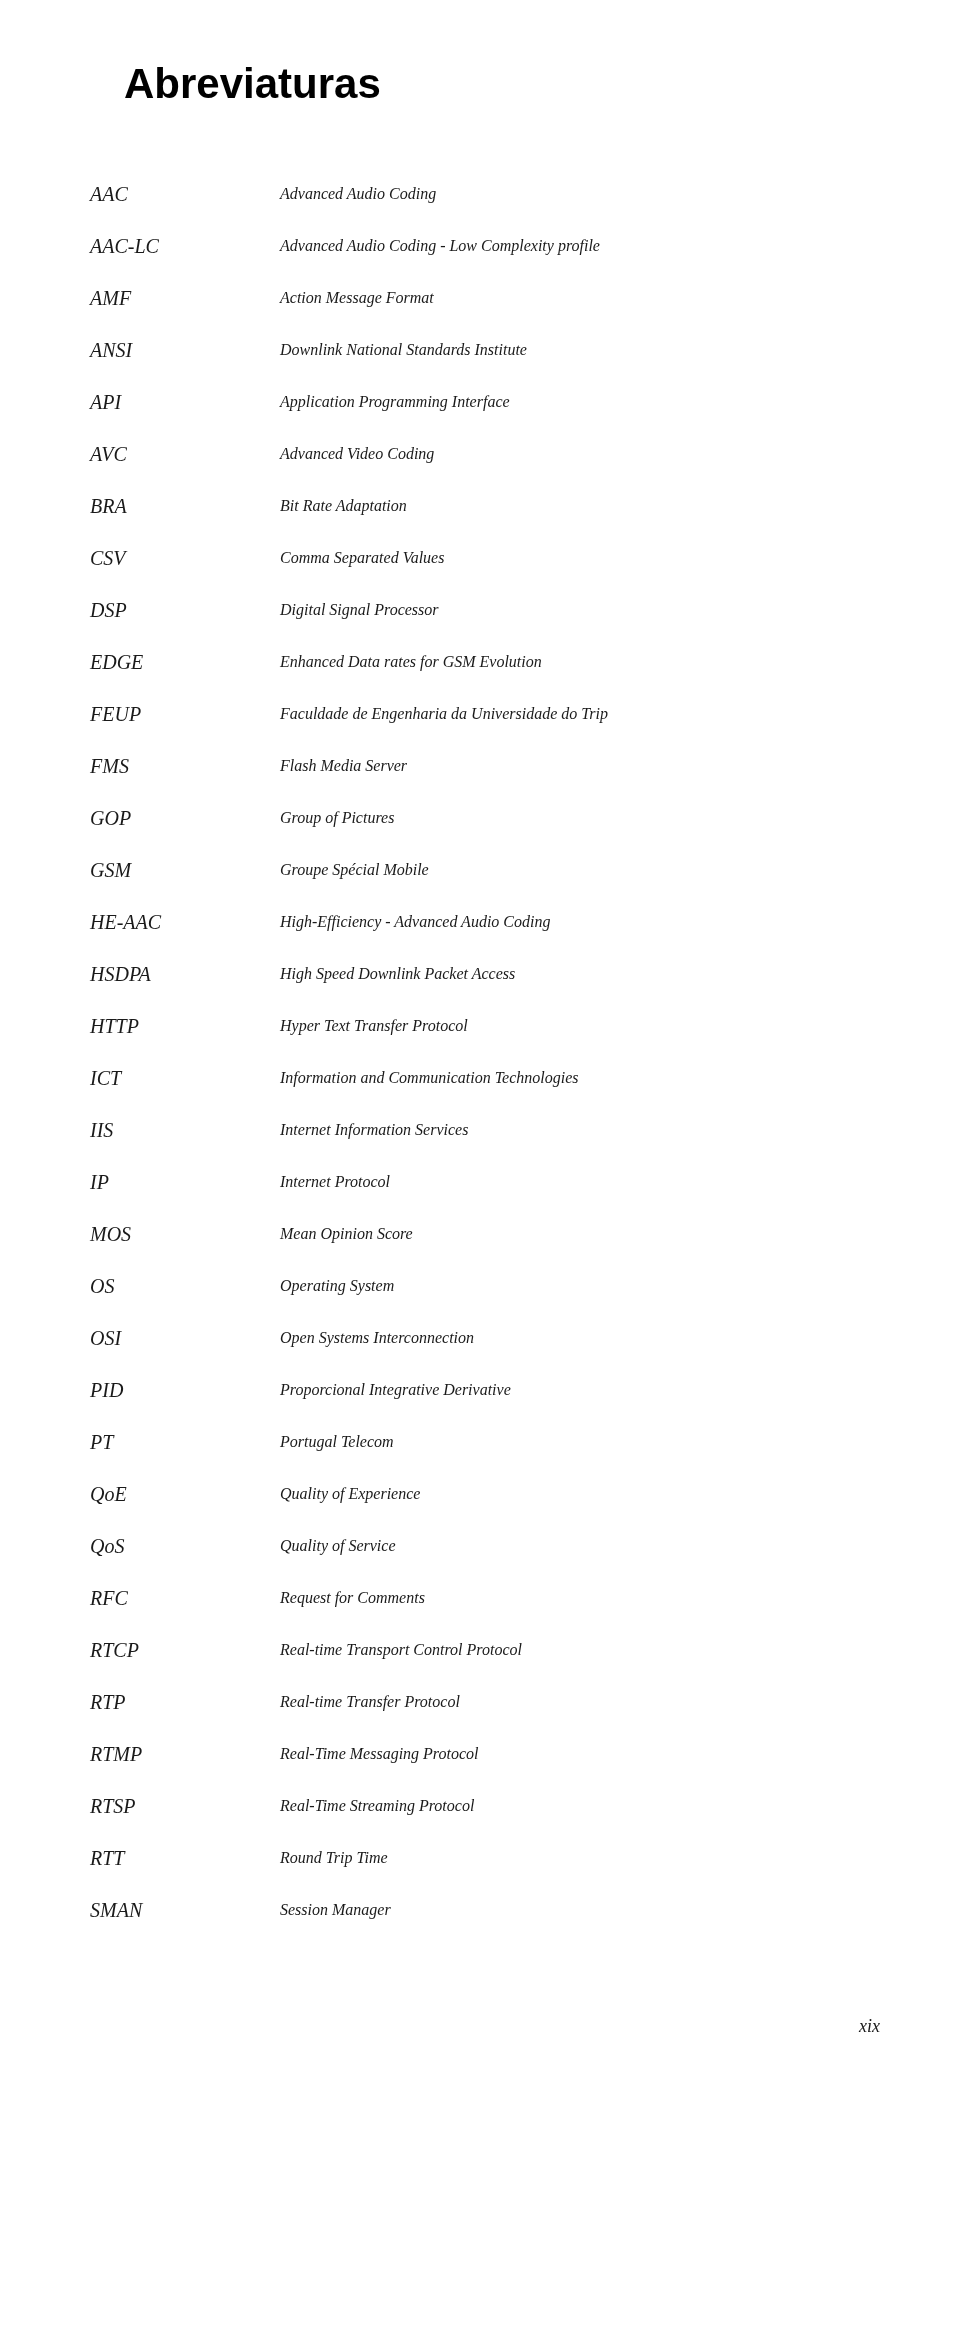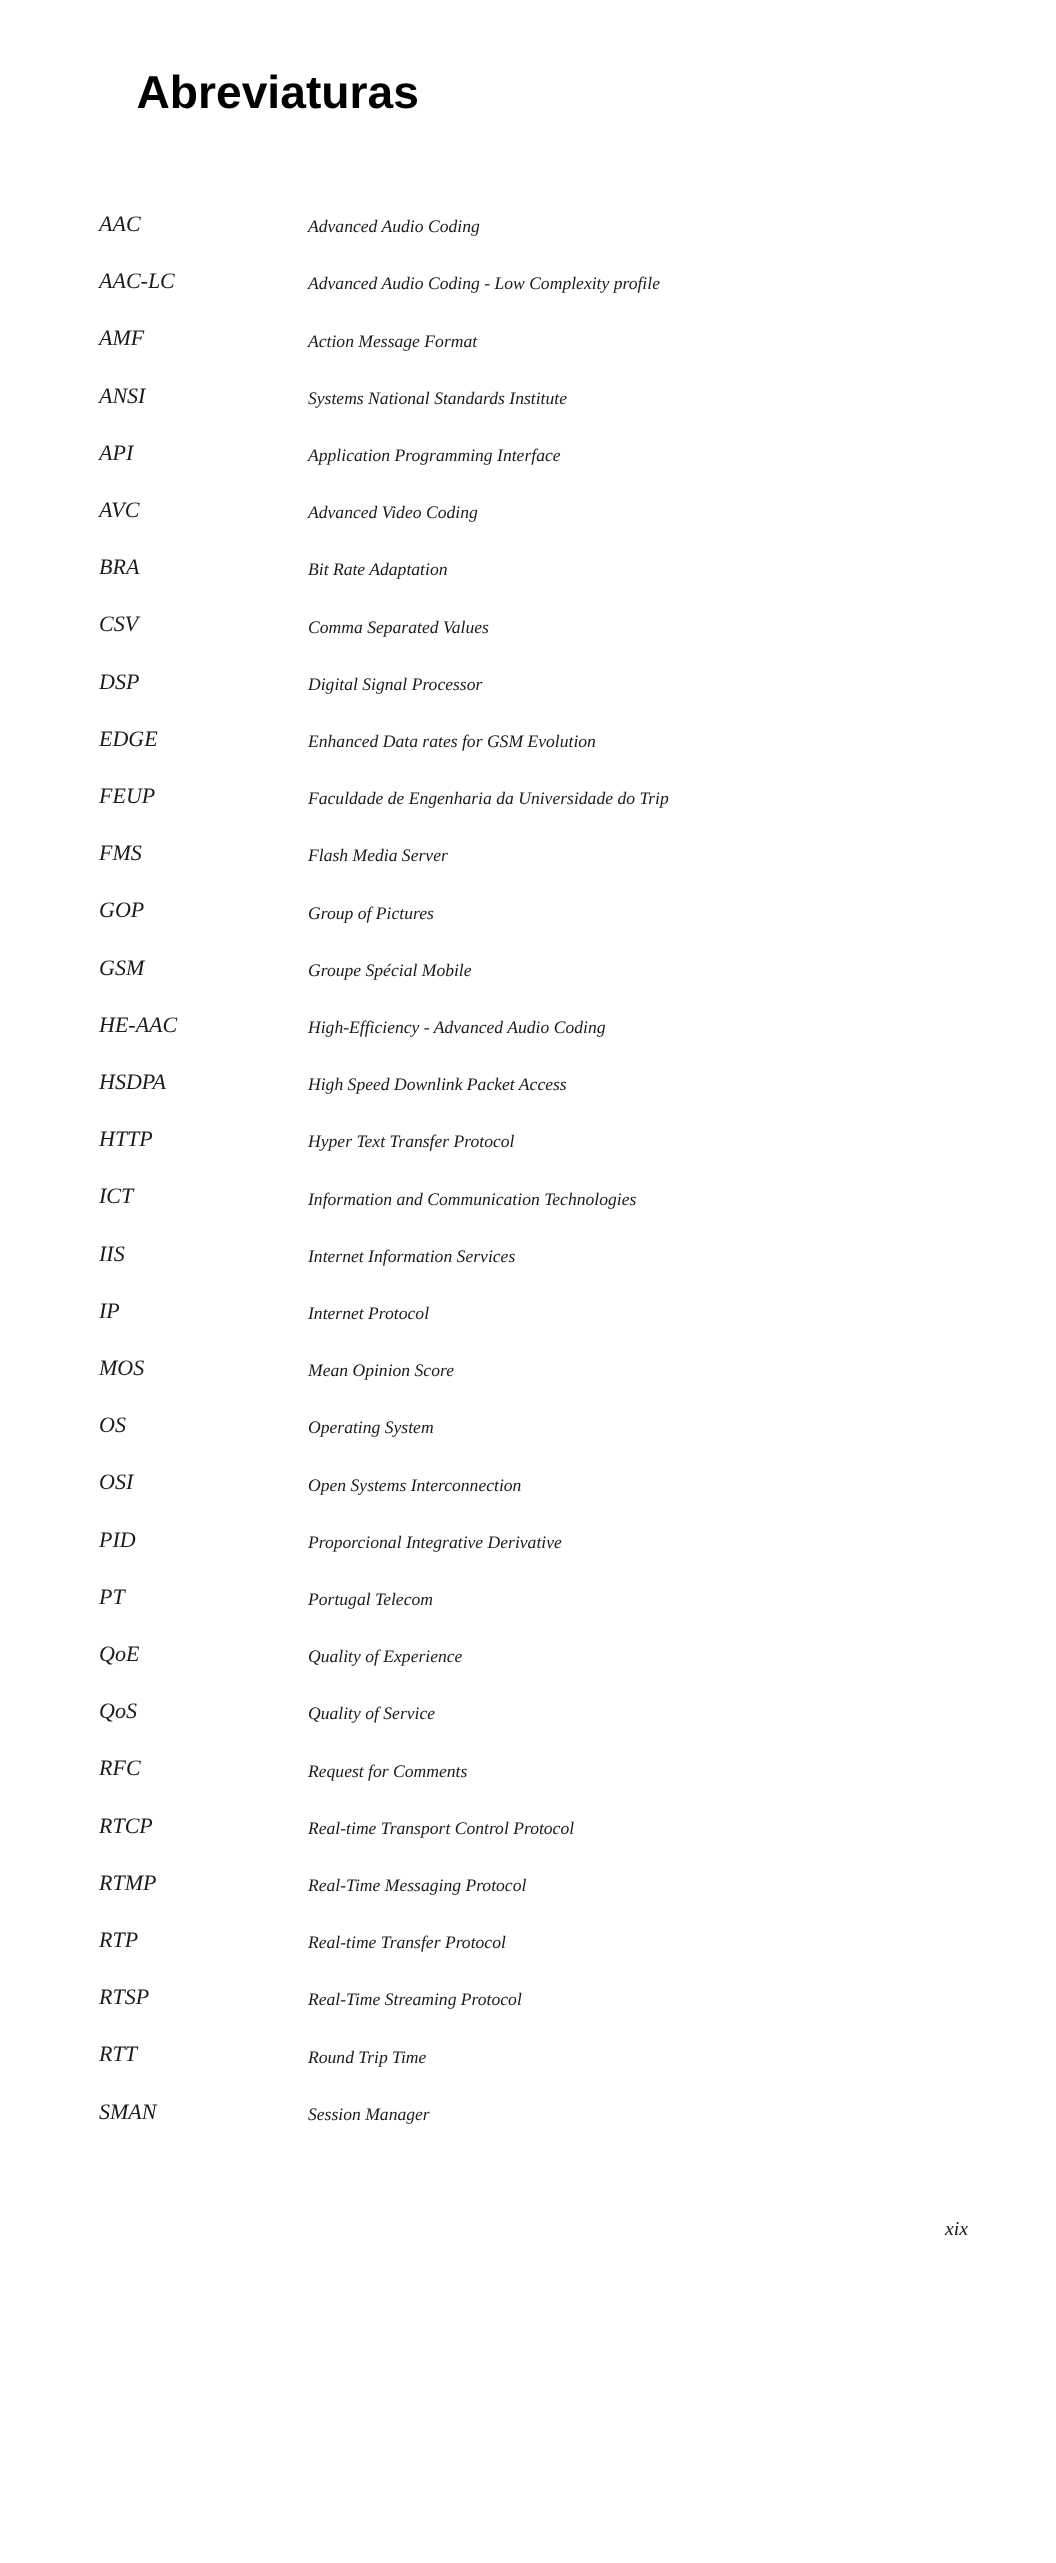--- a/index.html
+++ b/index.html
@@ -25,21 +25,21 @@
       color: #000000;
       margin-left: 44px;
     }
 
     .abbreviation-list {
       width: 100%;
     }
 
     .abbreviation-row {
       display: flex;
-      align-items: flex-end;
+      align-items: center;
       min-height: 52px;
       padding: 4px 0;
     }
 
     .abbr-code {
       width: 180px;
       min-width: 180px;
       font-size: 20px;
       font-style: italic;
       font-family: Georgia, 'Times New Roman', Times, serif;
@@ -77,21 +77,21 @@
     <div class="abbreviation-row">
       <span class="abbr-code">AAC-LC</span>
       <span class="abbr-definition">Advanced Audio Coding - Low Complexity profile</span>
     </div>
     <div class="abbreviation-row">
       <span class="abbr-code">AMF</span>
       <span class="abbr-definition">Action Message Format</span>
     </div>
     <div class="abbreviation-row">
       <span class="abbr-code">ANSI</span>
-      <span class="abbr-definition">Systems National Standards Institute</span>
+      <span class="abbr-definition">Downlink National Standards Institute</span>
     </div>
     <div class="abbreviation-row">
       <span class="abbr-code">API</span>
       <span class="abbr-definition">Application Programming Interface</span>
     </div>
     <div class="abbreviation-row">
       <span class="abbr-code">AVC</span>
       <span class="abbr-definition">Advanced Video Coding</span>
     </div>
     <div class="abbreviation-row">
@@ -180,28 +180,28 @@
     </div>
     <div class="abbreviation-row">
       <span class="abbr-code">RFC</span>
       <span class="abbr-definition">Request for Comments</span>
     </div>
     <div class="abbreviation-row">
       <span class="abbr-code">RTCP</span>
       <span class="abbr-definition">Real-time Transport Control Protocol</span>
     </div>
     <div class="abbreviation-row">
+      <span class="abbr-code">RTP</span>
+      <span class="abbr-definition">Real-time Transfer Protocol</span>
+    </div>
+    <div class="abbreviation-row">
       <span class="abbr-code">RTMP</span>
       <span class="abbr-definition">Real-Time Messaging Protocol</span>
     </div>
     <div class="abbreviation-row">
-      <span class="abbr-code">RTP</span>
-      <span class="abbr-definition">Real-time Transfer Protocol</span>
-    </div>
-    <div class="abbreviation-row">
       <span class="abbr-code">RTSP</span>
       <span class="abbr-definition">Real-Time Streaming Protocol</span>
     </div>
     <div class="abbreviation-row">
       <span class="abbr-code">RTT</span>
       <span class="abbr-definition">Round Trip Time</span>
     </div>
     <div class="abbreviation-row">
       <span class="abbr-code">SMAN</span>
       <span class="abbr-definition">Session Manager</span>

